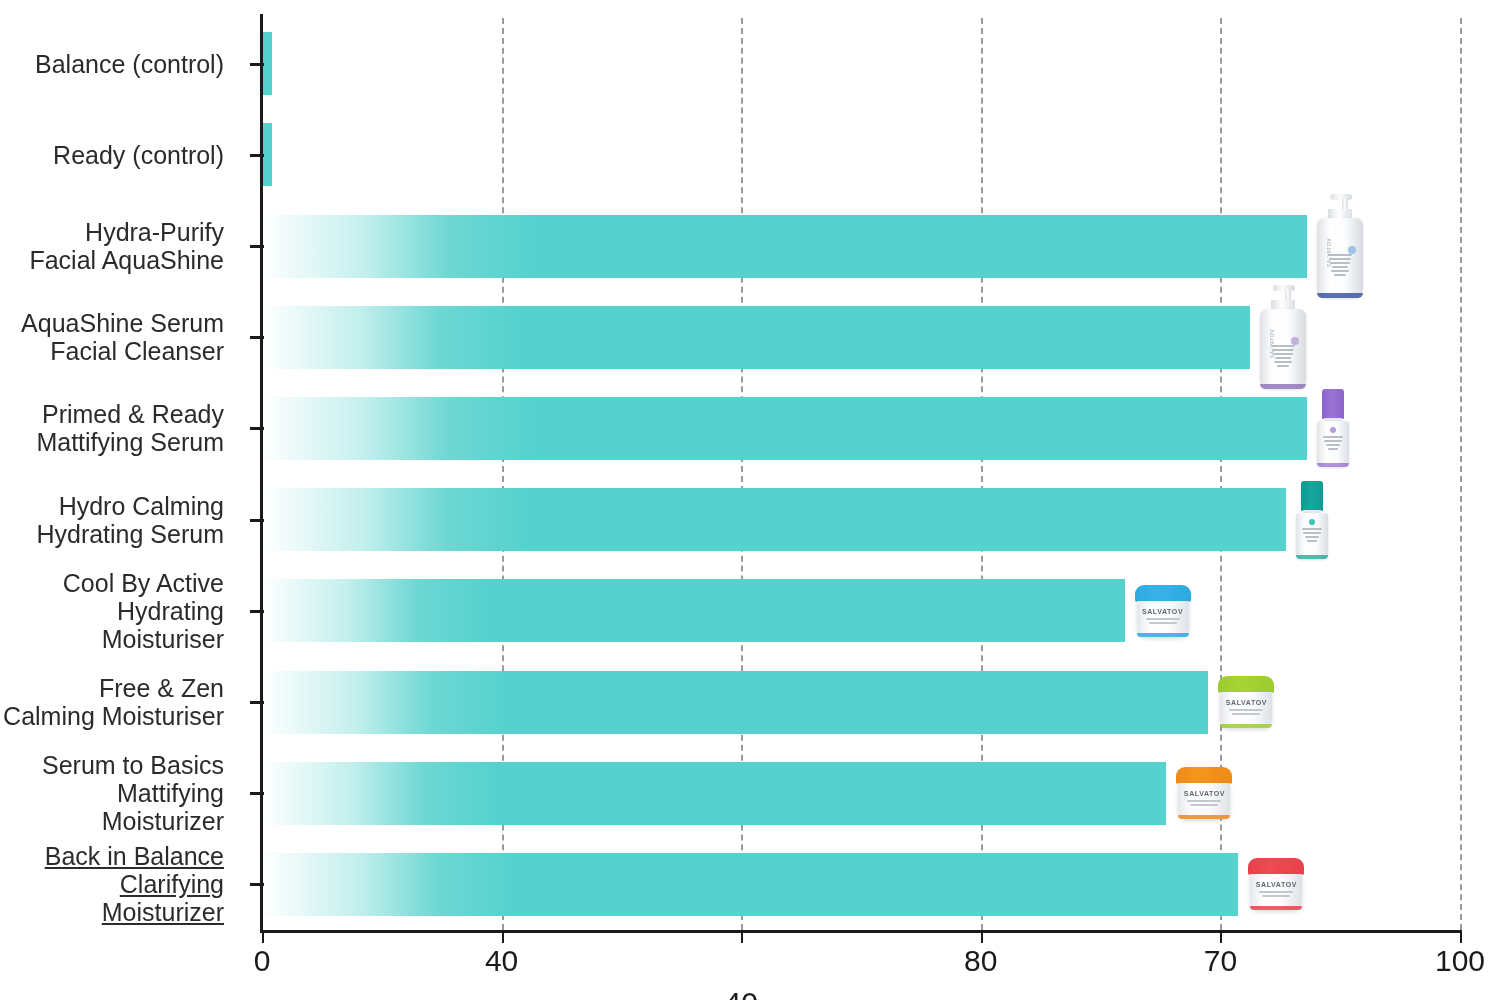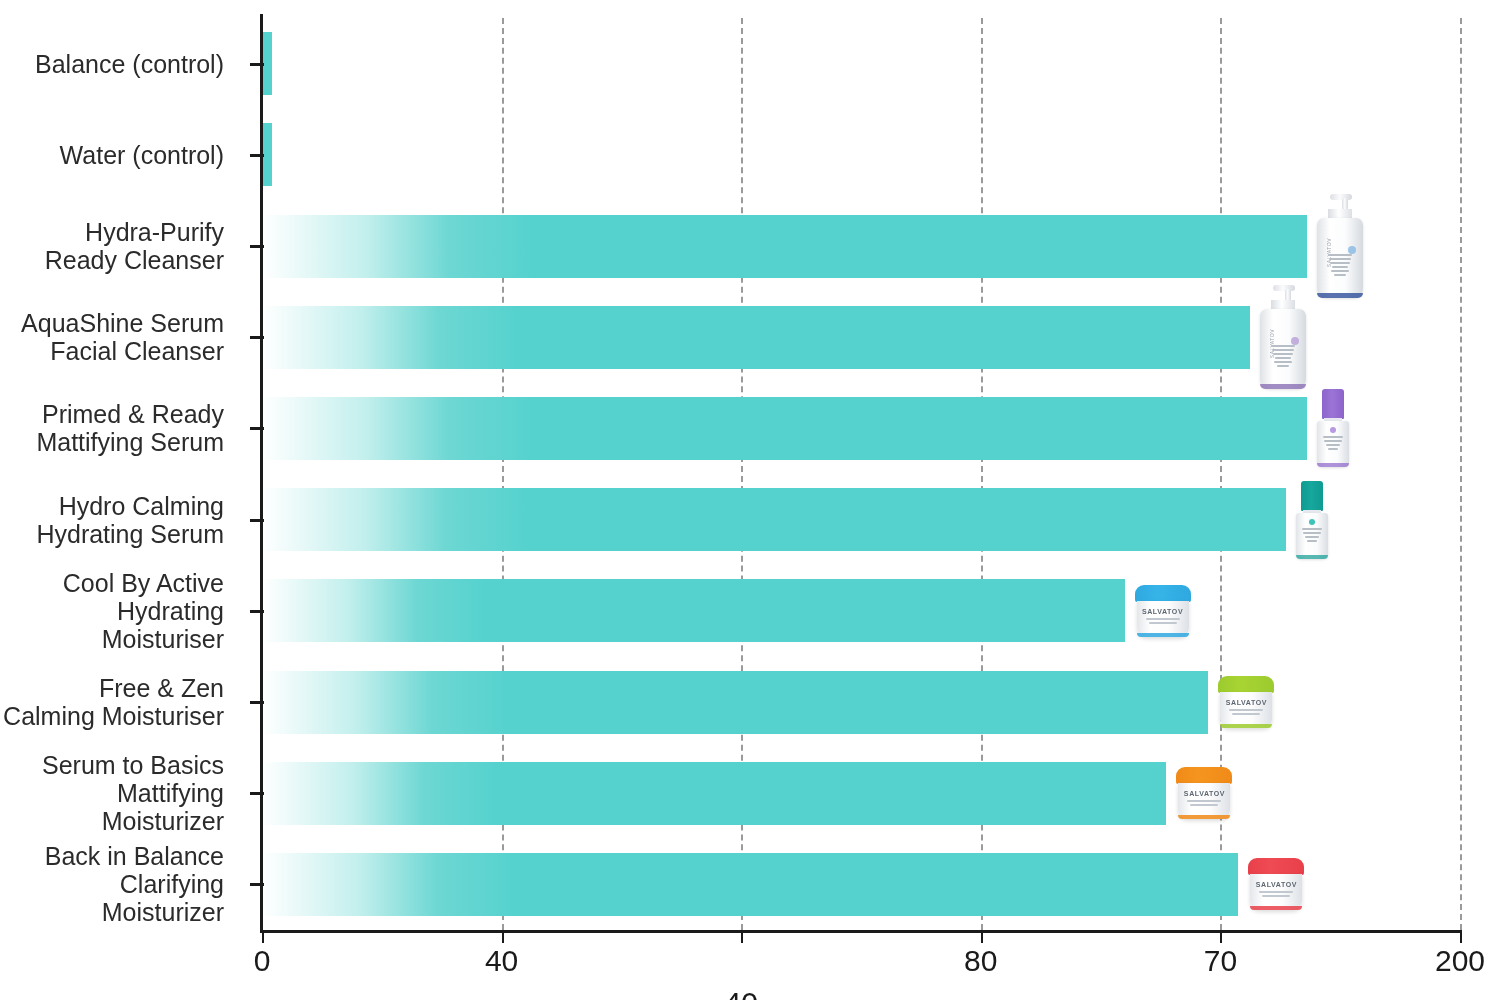--- a/index.html
+++ b/index.html
@@ -323,36 +323,36 @@
       <div class="xtick-label" style="left: 262px;">0</div>
       <div class="xtick-mark" style="left: 501.6px;"></div>
       <div class="xtick-label" style="left: 501.6px;">40</div>
       <div class="xtick-mark" style="left: 741.2px;"></div>
       <div class="xtick-label" style="left: 741.2px; margin-top: 42px;">40</div>
       <div class="xtick-mark" style="left: 980.8px;"></div>
       <div class="xtick-label" style="left: 980.8px;">80</div>
       <div class="xtick-mark" style="left: 1220.4px;"></div>
       <div class="xtick-label" style="left: 1220.4px;">70</div>
       <div class="xtick-mark" style="left: 1460px;"></div>
-      <div class="xtick-label" style="left: 1460px;">200</div>
+      <div class="xtick-label" style="left: 1460px;">100</div>
     </div>
   <div id="ylabels-layer">
       <div class="ylabel" style="top: 63.6px;">Balance (control)</div>
-      <div class="ylabel" style="top: 154.8px;">Water (control)</div>
+      <div class="ylabel" style="top: 154.8px;">Ready (control)</div>
       <div class="ylabel" style="top: 246px;">Hydra-Purify
-Ready Cleanser</div>
+Facial AquaShine</div>
       <div class="ylabel" style="top: 337.2px;">AquaShine Serum
 Facial Cleanser</div>
       <div class="ylabel" style="top: 428.4px;">Primed &amp; Ready
 Mattifying Serum</div>
       <div class="ylabel" style="top: 519.6px;">Hydro Calming
 Hydrating Serum</div>
       <div class="ylabel" style="top: 610.8px;">Cool By Active
 Hydrating Moisturiser</div>
       <div class="ylabel" style="top: 702px;">Free &amp; Zen
 Calming Moisturiser</div>
       <div class="ylabel" style="top: 793.2px;">Serum to Basics
 Mattifying Moisturizer</div>
-      <div class="ylabel" style="top: 884.4px;">Back in Balance
+      <div class="ylabel" style="top: 884.4px; text-decoration: underline;">Back in Balance
 Clarifying Moisturizer</div>
     </div>
 
 </div>
 
 </body></html>

